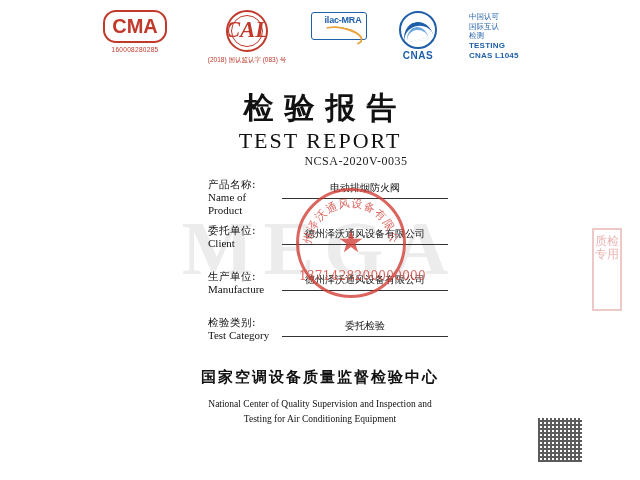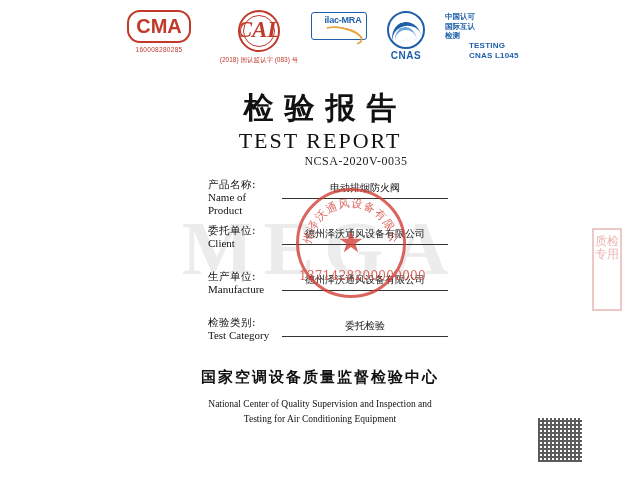--- a/index.html
+++ b/index.html
@@ -24,21 +24,21 @@
   
   .logo-row {
     position: absolute;
     top: 10px;
     left: 0;
     width: 640px;
     height: 62px;
     display: flex;
     justify-content: center;
     align-items: flex-start;
-    gap: 6px;
+    gap: 18px;
   }
   .logo {
     position: relative;
     text-align: center;
   }
 
   
   .ma-logo { width: 96px; }
   .ma-mark {
     font-family: "Liberation Sans", sans-serif;
@@ -176,29 +176,28 @@
   .cnas-info {
     width: 84px;
     text-align: left;
     font-family: "Liberation Sans", sans-serif;
     padding-top: 2px;
   }
   .cnas-info .zh {
     font-size: 7.5px;
     color: #1f5fa9;
     line-height: 9.5px;
-    font-weight: bold;
+    font-weight: normal;
   }
   .cnas-info .en {
     font-size: 8px;
     color: #1f5fa9;
     line-height: 10px;
     font-weight: bold;
     letter-spacing: 0.2px;
-    margin-left: 24px;
   }
 
   
   .title-zh {
     position: absolute;
     top: 88px;
     left: 0;
     width: 640px;
     text-align: center;
     font-size: 30px;

